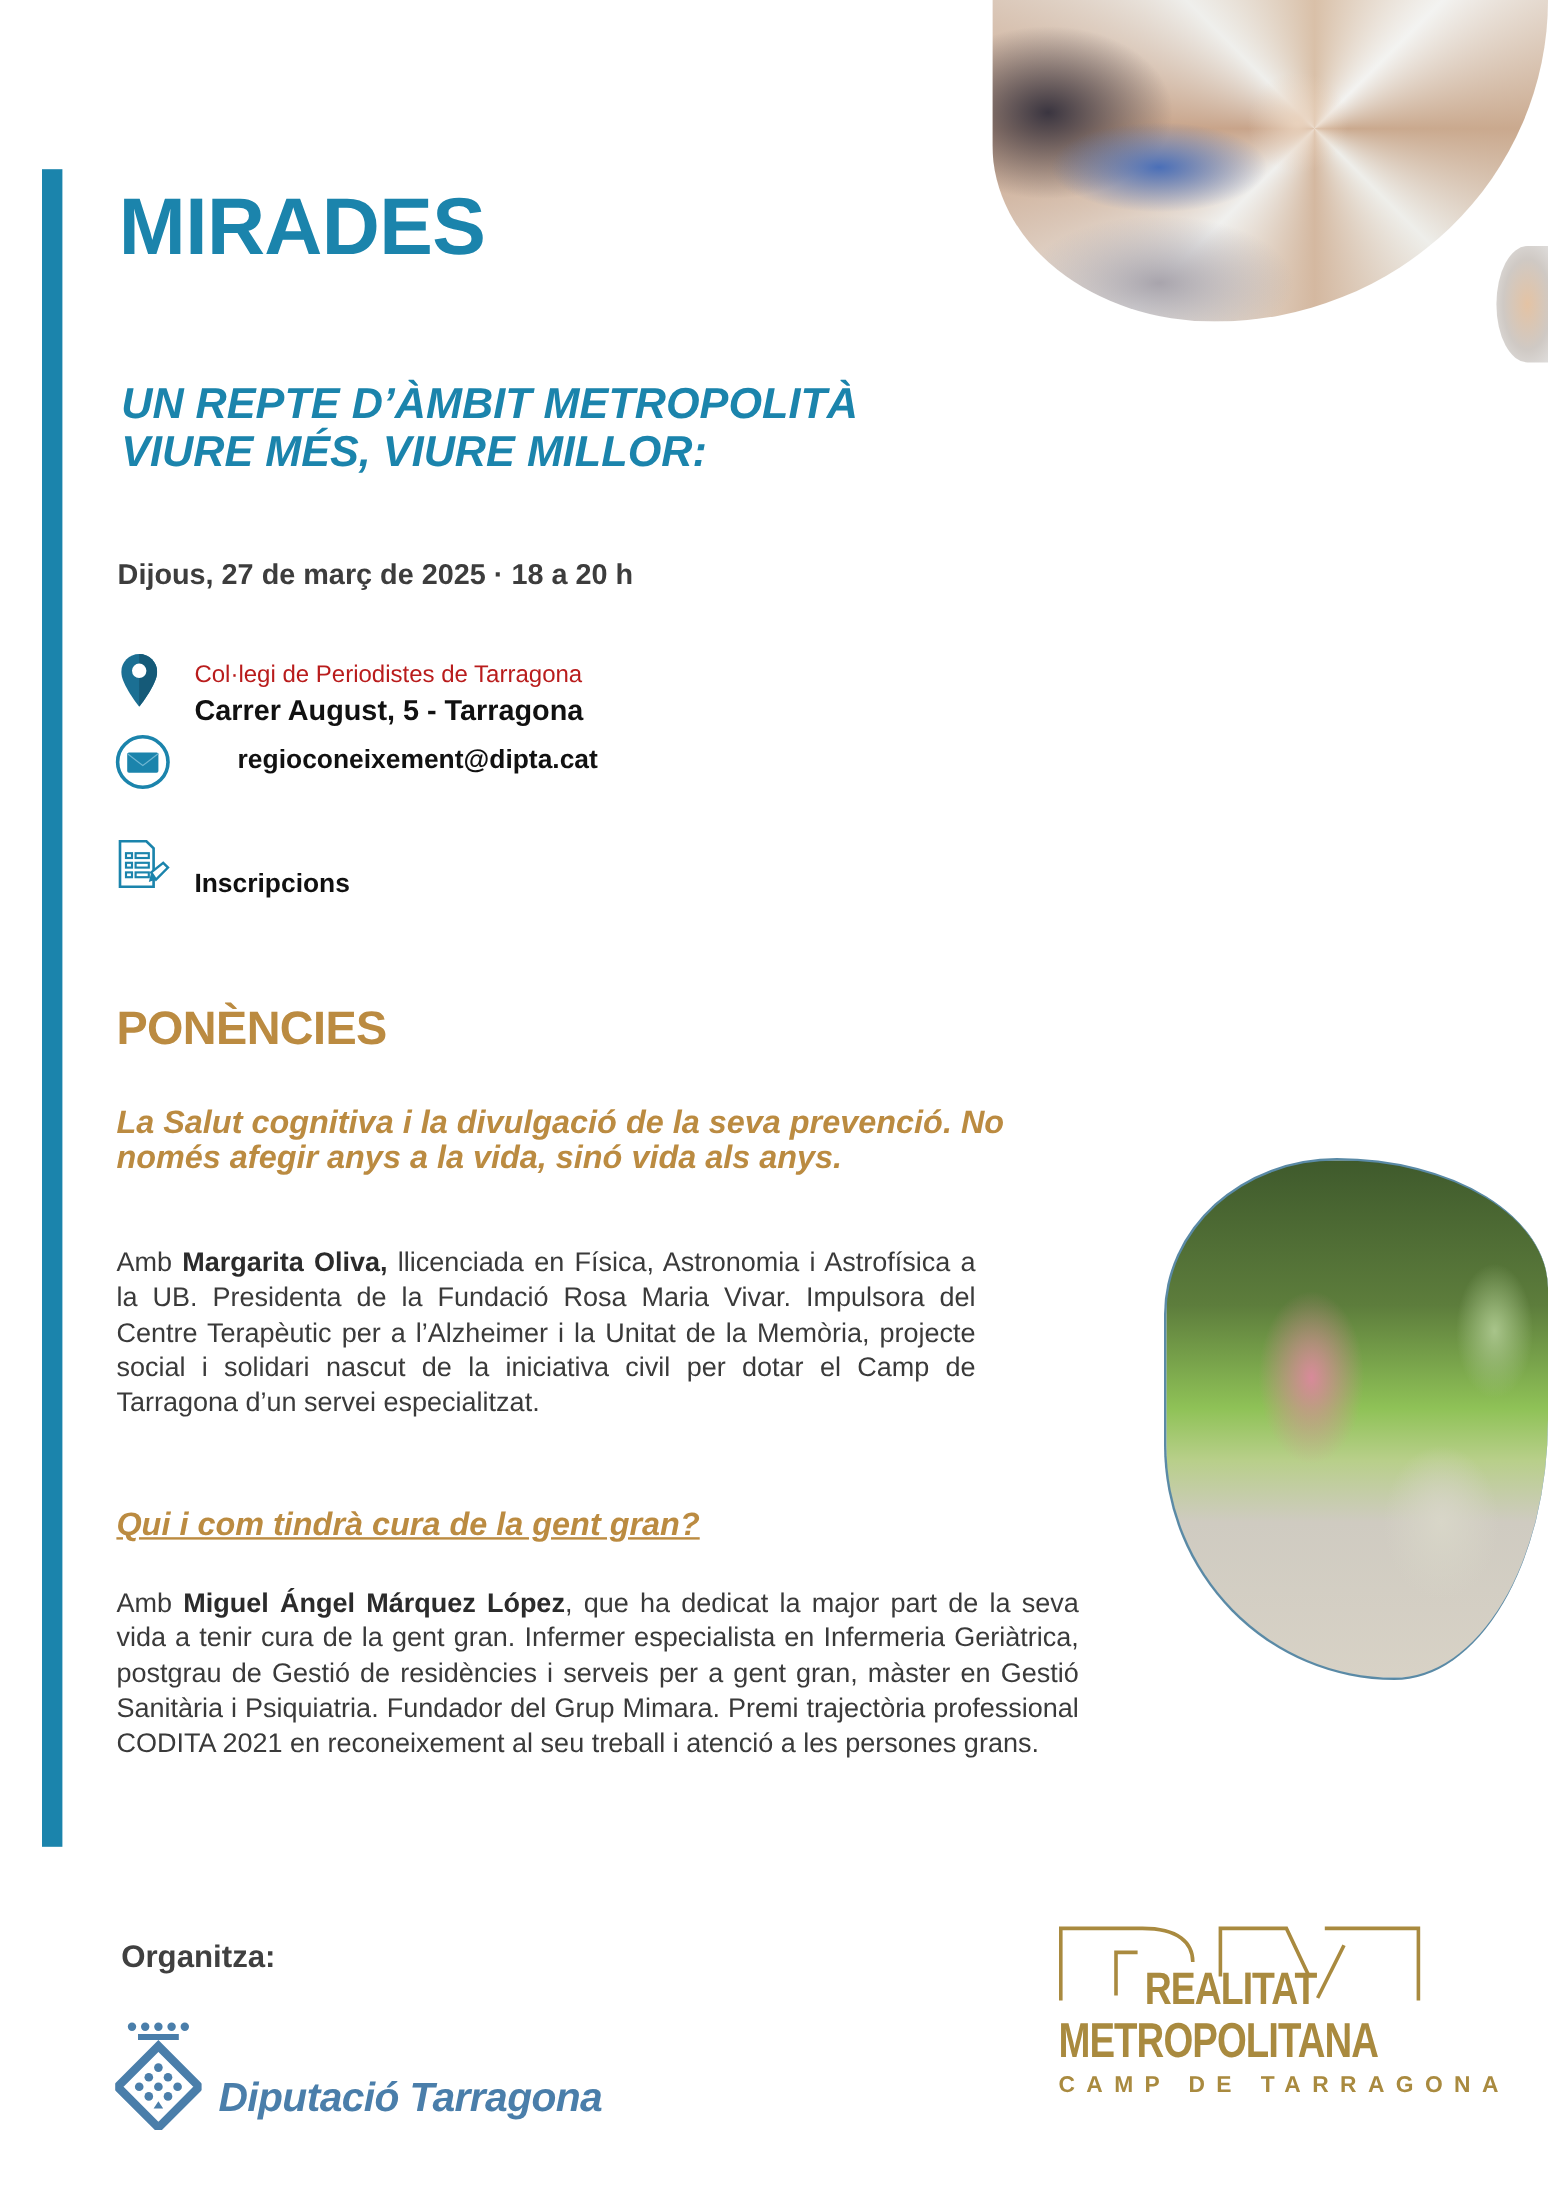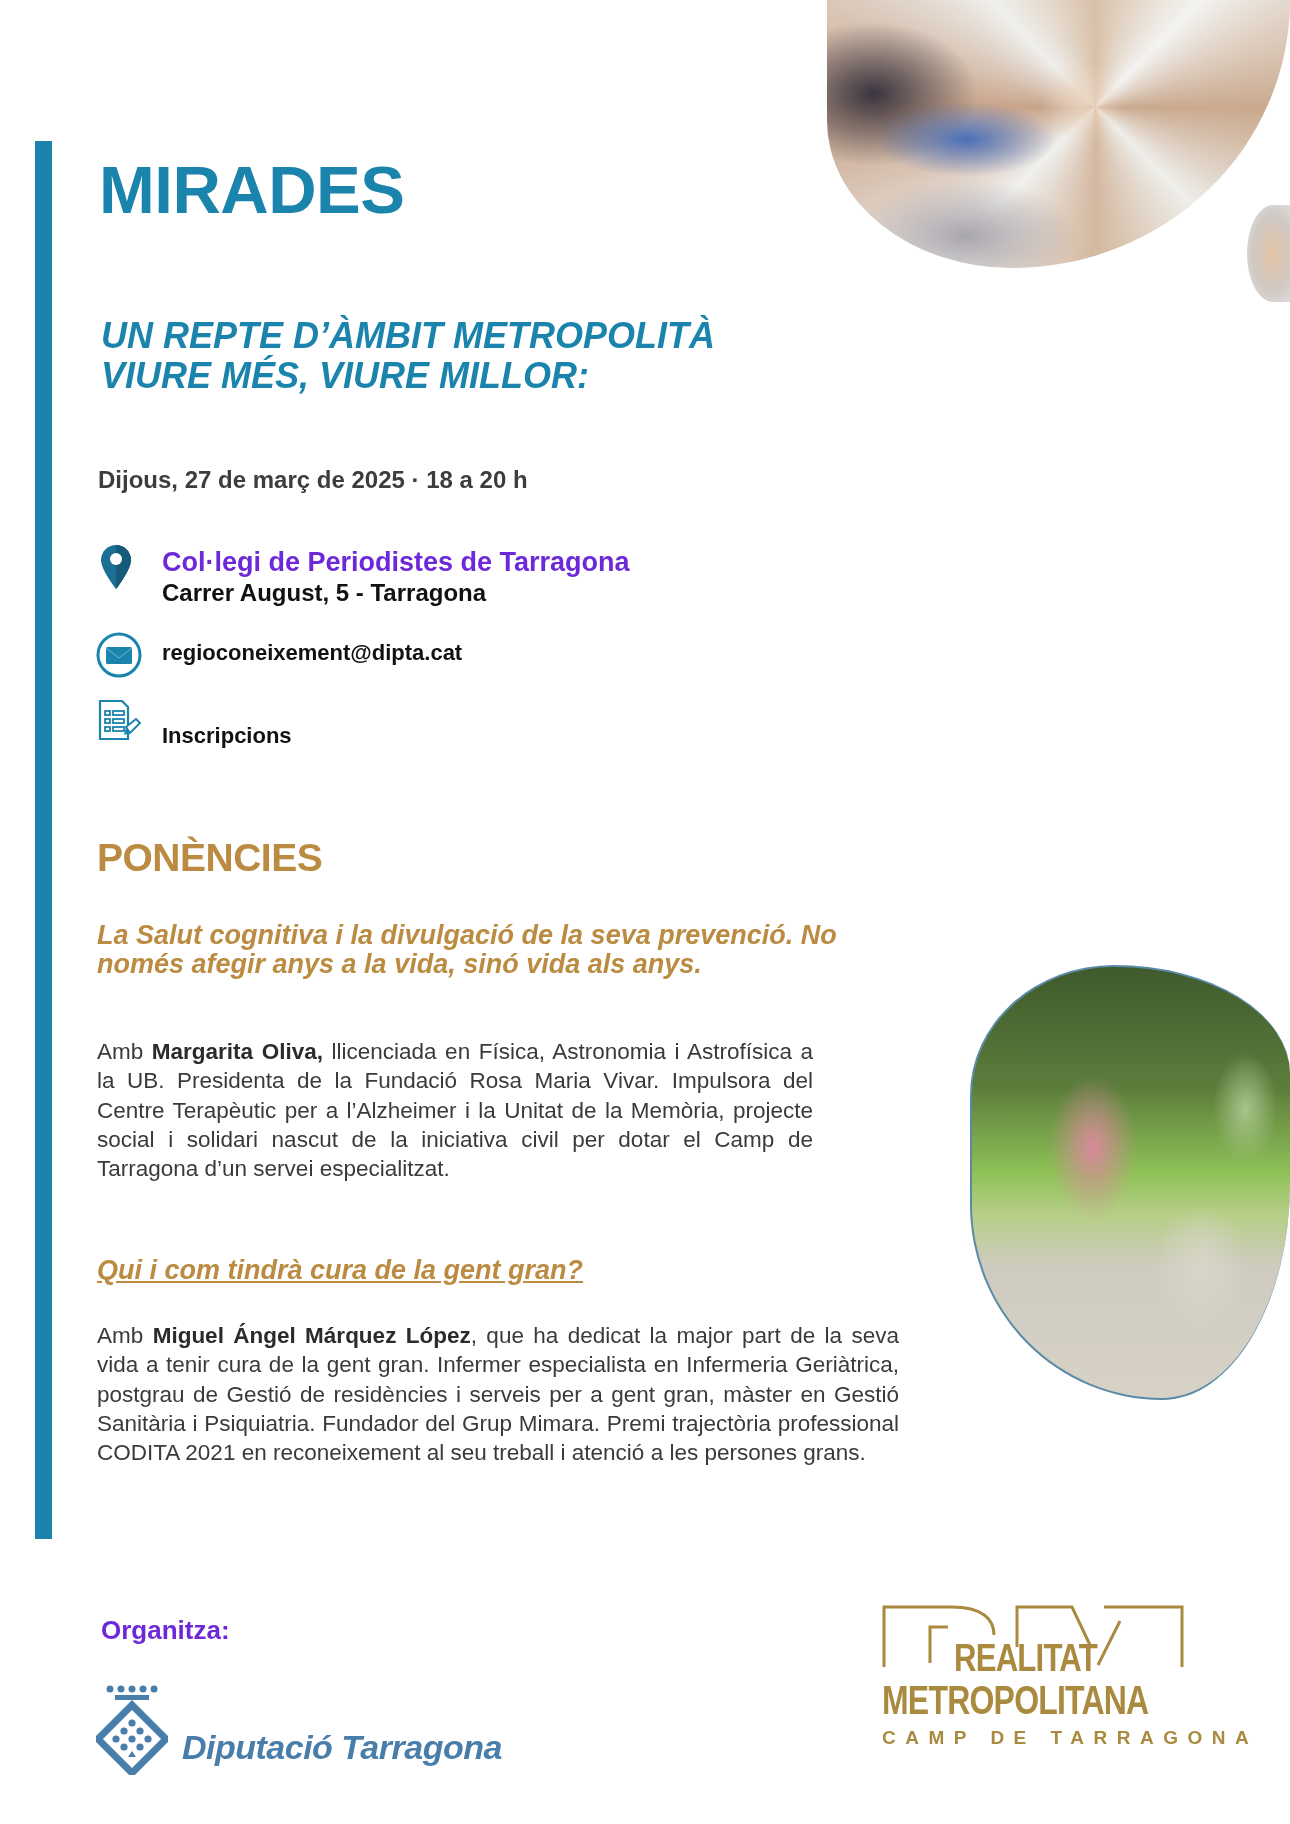--- a/index.html
+++ b/index.html
@@ -8,21 +8,21 @@
 
   .accent-bar { position: absolute; left: 35px; top: 141px; width: 17px; height: 1398px; background: #1b84ac; }
 
   .title { position: absolute; left: 99px; top: 150px; color: #1b84ac; font-weight: 700; font-size: 67px; line-height: 80px; letter-spacing: -0.5px; }
   .subtitle { position: absolute; left: 101px; top: 316px; color: #1b84ac; font-weight: 700; font-style: italic; font-size: 36px; line-height: 40px; }
 
   .date-line { position: absolute; left: 98px; top: 466px; font-size: 24px; font-weight: 700; color: #3d3d3d; }
 
   .info-row { position: absolute; left: 96px; display: flex; align-items: flex-start; }
   .info-row .icon { width: 40px; height: 40px; margin-right: 26px; flex: none; display: flex; align-items: center; justify-content: center; }
-  .info-row .primary { font-size: 27px; font-weight: 700; color: #6d28d9; line-height: 34px; }
+  .info-row .primary { font-size: 20px; font-weight: 400; color: #b91c1c; line-height: 34px; }
   .info-row .secondary { font-size: 24px; font-weight: 700; color: #111; line-height: 28px; }
   .info-row .link { font-size: 22px; font-weight: 700; color: #111; text-decoration: none; line-height: 30px; }
 
   .section-heading { position: absolute; left: 97px; top: 836px; color: #bb8b41; font-size: 39px; font-weight: 700; letter-spacing: -0.5px; }
   .talk-title { position: absolute; left: 97px; color: #bb8b41; font-style: italic; font-weight: 700; font-size: 27px; line-height: 29px; }
   .talk-body { position: absolute; left: 97px; width: 716px; font-size: 22.5px; line-height: 29.3px; color: #3a3a3a; text-align: justify; }
   .talk-body b { color: #2b2b2b; }
 
   .photo { position: absolute; overflow: hidden; }
   .photo-top {
@@ -47,21 +47,21 @@
     border-bottom-right-radius: 40% 50%;
     border: 2px solid #5a8aa6;
     border-right: none;
     background:
       radial-gradient(ellipse 55px 90px at 38% 42%, #d88a9a 0%, rgba(216,138,154,0) 80%),
       radial-gradient(ellipse 60px 80px at 72% 70%, #d8d6c8 0%, rgba(216,214,200,0) 80%),
       radial-gradient(ellipse 40px 70px at 86% 33%, #a8c48a 0%, rgba(168,196,138,0) 80%),
       linear-gradient(180deg, #3f5a2c 0%, #5d7d3c 28%, #8fc257 48%, #b8cf8a 58%, #cfcbc1 70%, #d8d2c6 100%);
   }
 
-  .organizer-label { position: absolute; left: 101px; top: 1615px; color: #6d28d9; font-size: 26px; font-weight: 700; }
+  .organizer-label { position: absolute; left: 101px; top: 1615px; color: #404040; font-size: 26px; font-weight: 700; }
   .dip-logo { position: absolute; left: 96px; top: 1683px; display: flex; align-items: flex-end; }
   .dip-logo .text { color: #4a7eaa; font-size: 34px; font-weight: 700; margin-left: 14px; margin-bottom: 12px; letter-spacing: -0.5px; font-style: italic; }
 
   .rm-logo { position: absolute; left: 882px; top: 1605px; width: 308px; height: 150px; color: #a98a3f; }
   .rm-logo .l1 { position: absolute; left: 72px; top: 32px; font-size: 38px; font-weight: 700; font-family: "Liberation Sans Narrow", "Liberation Sans", sans-serif; letter-spacing: -1px; transform: scaleX(0.82); transform-origin: left; }
   .rm-logo .l2 { position: absolute; left: 0; top: 72px; font-size: 41px; font-weight: 700; letter-spacing: -1px; transform: scaleX(0.78); transform-origin: left; white-space: nowrap; }
   .rm-logo .l3 { position: absolute; left: 0; top: 122px; font-size: 19px; font-weight: 700; letter-spacing: 9.5px; white-space: nowrap; }
 </style>
 </head>
 <body>
@@ -89,21 +89,21 @@
       <path d="M15 0 C23.3 0 30 6.7 30 15 C30 25 15 44 15 44 Z" fill="#155a78"></path>
       <circle cx="15" cy="14" r="6" fill="#ffffff"></circle>
     </svg>
   </span>
   <div>
     <div class="primary">Col·legi de Periodistes de Tarragona</div>
     <div class="secondary">Carrer August, 5 - Tarragona</div>
   </div>
 </div>
 
-<div class="info-row" style="top:632px;">
+<div class="info-row" style="top:612px;gap:36px;">
   <span class="icon" style="width:46px;height:46px;margin-right:20px;">
     <svg width="46" height="46" viewBox="0 0 46 46">
       <circle cx="23" cy="23" r="21" fill="none" stroke="#1b84ac" stroke-width="3"></circle>
       <rect x="10" y="15" width="26" height="17" rx="1.5" fill="#1b84ac"></rect>
       <path d="M10 16 L23 26 L36 16" fill="none" stroke="#6fb6d2" stroke-width="1"></path>
     </svg>
   </span>
   <a class="link" href="#" style="margin-top:6px;">regioconeixement@dipta.cat</a>
 </div>
 

